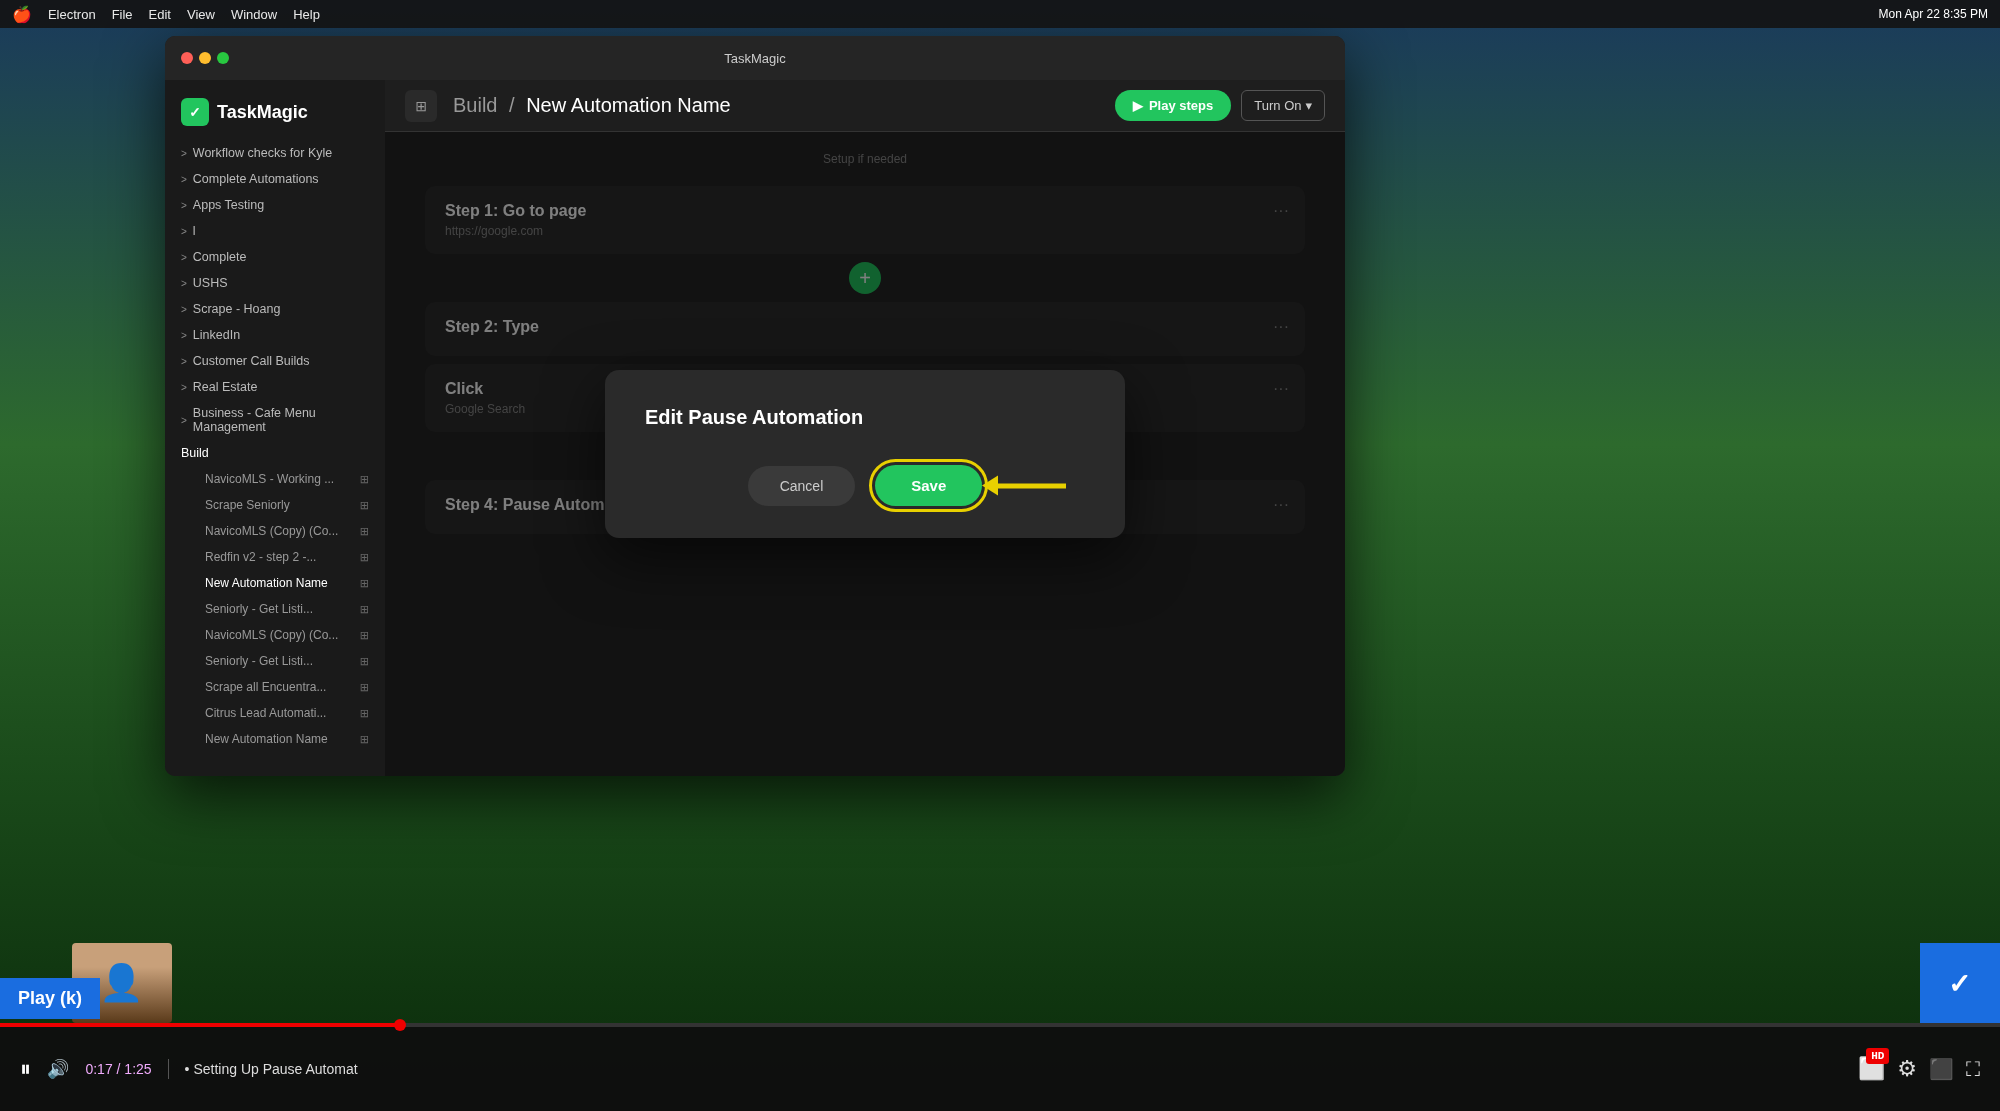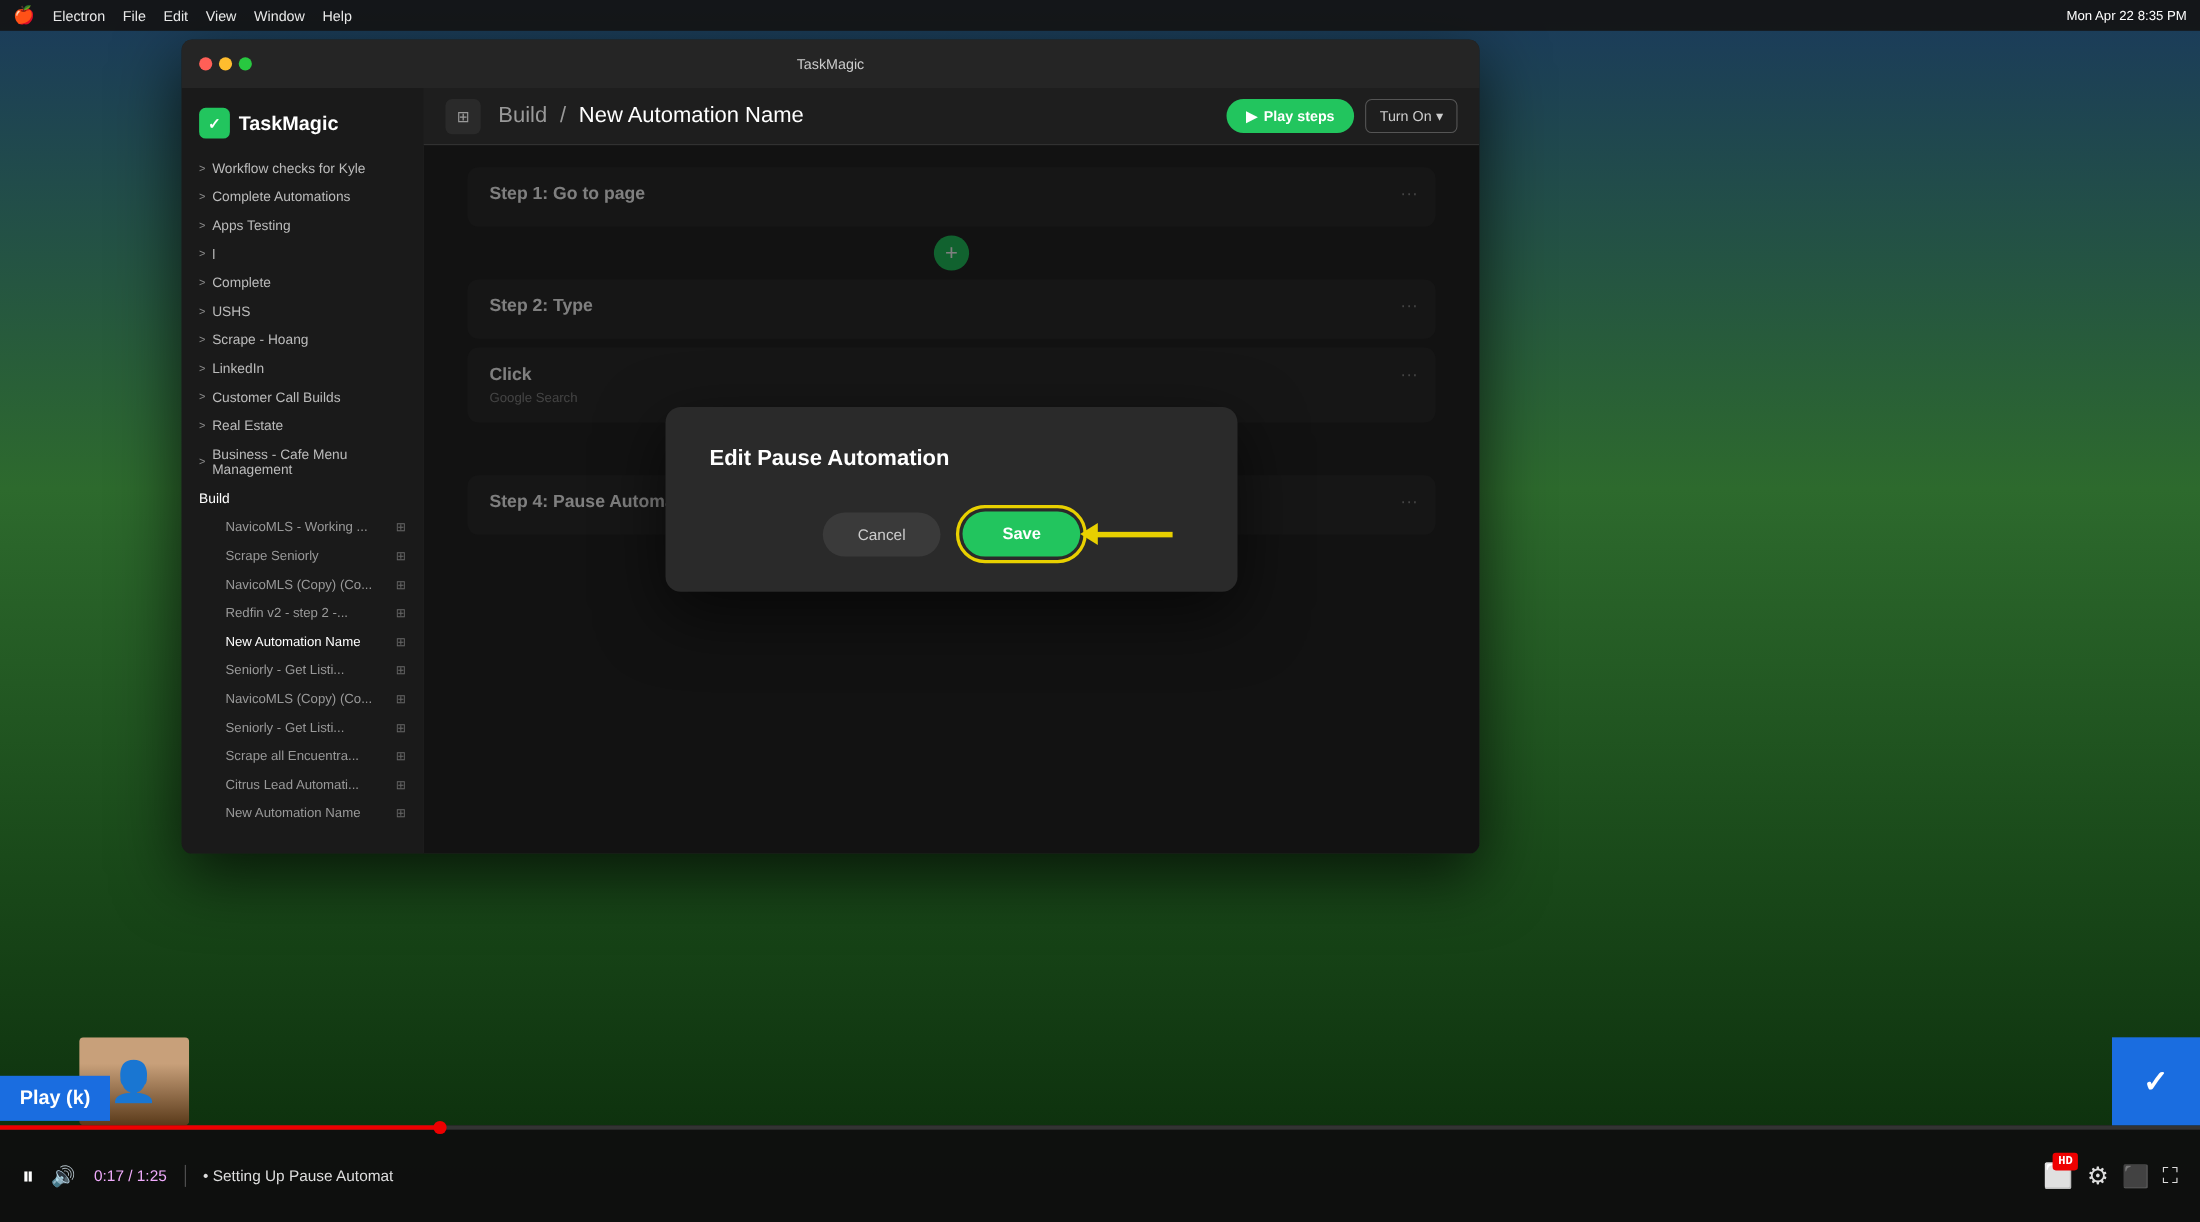--- a/index.html
+++ b/index.html
@@ -604,23 +604,25 @@
             <span>Play steps</span>
           </button>
           <button class="btn-turn-on">
             <span>Turn On</span>
             <span>▾</span>
           </button>
         </div>
       </div>
 
       <div class="main-content">
+        <div class="setup-label">Setup if needed</div>
 
         <div class="step-card">
           <div class="step-title">Step 1: Go to page</div>
+          <div class="step-subtitle">https://google.com</div>
           <div class="step-menu">···</div>
         </div>
 
         <div class="add-step-btn">+</div>
 
         <div class="step-card">
           <div class="step-title">Step 2: Type</div>
           <div class="step-menu">···</div>
         </div>
 

